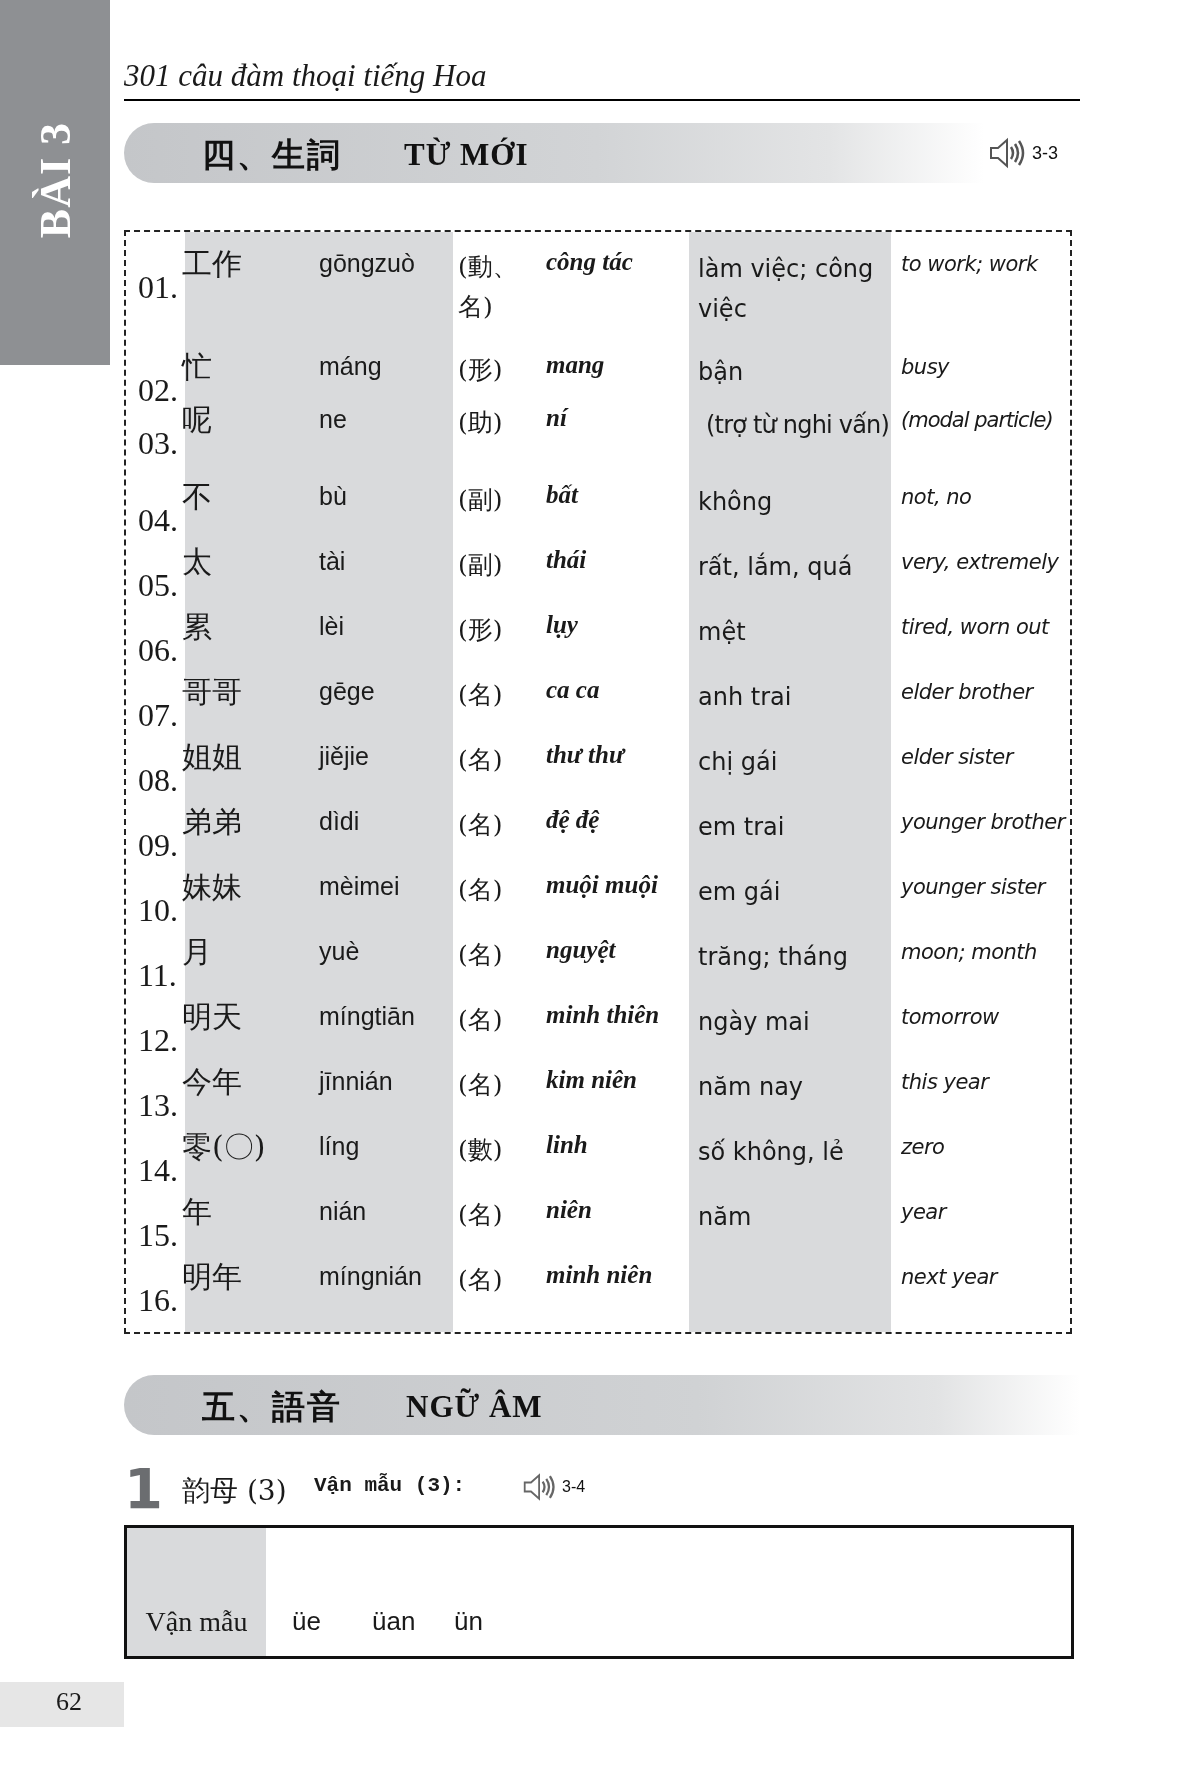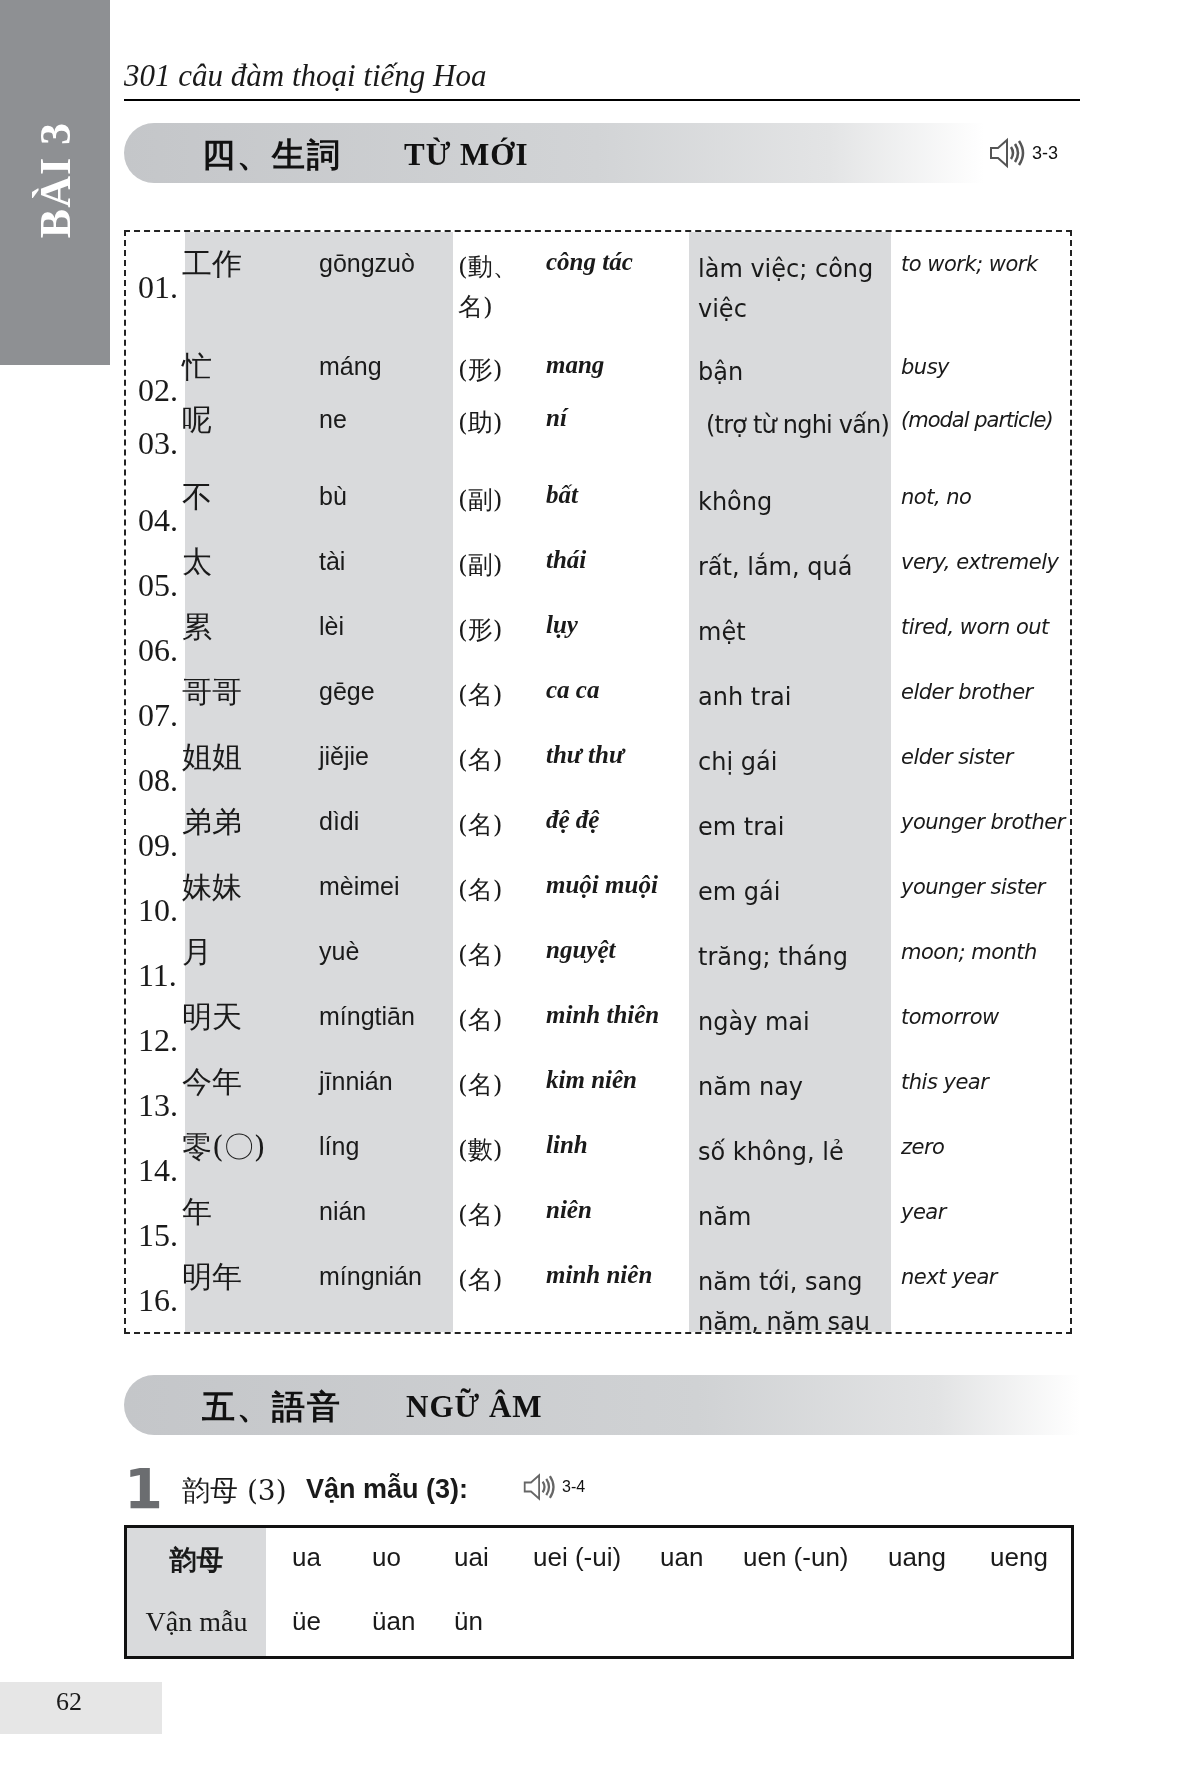--- a/index.html
+++ b/index.html
@@ -32,30 +32,30 @@
   .c-hz { left:56px; font-family:"DejaVu Serif", serif; font-size:30px; top:0 !important; }
   .c-py { left:193px; font-family:"Liberation Sans", sans-serif; font-size:25px; top:5px !important; }
   .c-pos { left:332px; font-family:"DejaVu Serif", serif; font-size:25px; top:3px !important; width:70px; white-space:normal !important; line-height:40px; }
   .c-hv { left:420px; font-family:"Liberation Serif", serif; font-style:italic; font-weight:bold; font-size:25px; top:4px !important; }
   .c-vn { left:572px; font-family:"DejaVu Sans", sans-serif; font-size:24px; top:5px !important; width:190px; white-space:normal !important; line-height:40px; }
   .c-en { left:775px; font-family:"DejaVu Sans", sans-serif; font-style:italic; font-size:21px; top:8px !important; letter-spacing:-0.5px; }
 
   .sub-heading { position:absolute; left:124px; top:1460px; height:60px; }
   .sub-num { position:absolute; left:0; top:-4px; font-family:"DejaVu Sans", sans-serif; font-weight:bold; font-size:56px; color:#6b6d70; }
   .sub-cn { position:absolute; left:58px; top:12px; font-family:"DejaVu Serif", serif; font-size:28px; white-space:nowrap; }
-  .sub-vn { position:absolute; left:182px; top:14px; font-family:Liberation Sans, sans-serif; font-weight:bold; font-size:27px; white-space:nowrap; }
+  .sub-vn { position:absolute; left:190px; top:14px; font-family:Liberation Mono, monospace; font-weight:bold; font-size:21px; white-space:nowrap; }
 
   .finals-box { position:absolute; left:124px; top:1525px; width:950px; height:134px; border:3px solid #111; box-sizing:border-box; }
   .finals-label-col { position:absolute; left:0; top:0; width:139px; height:100%; background:#d9dadc; }
   .finals-row { position:absolute; left:0; right:0; height:64px; }
   .finals-label { position:absolute; left:0; width:139px; text-align:center; font-family:"Liberation Serif", serif; font-size:28px; }
   .finals-label.cn { font-family:"DejaVu Sans", sans-serif; font-weight:bold; font-size:27px; }
   .final-item { position:absolute; top:14px; font-family:"Liberation Sans", sans-serif; font-size:26px; white-space:nowrap; }
 
-  .page-num-box { position:absolute; left:0; top:1682px; width:124px; height:52px; background:#e6e6e6;padding-left:38px; }
+  .page-num-box { position:absolute; left:0; top:1682px; width:124px; height:45px; background:#e6e6e6; }
   .page-num { position:absolute; left:56px; top:5px; font-family:"Liberation Serif", serif; font-size:26px; }
 </style>
 </head>
 <body>
 
 <div class="side-tab">
   <div class="side-tab-label">BÀI 3</div>
 </div>
 
 <div class="book-title">301 câu đàm thoại tiếng Hoa</div>
@@ -215,21 +215,20 @@
     <span class="c-hv">niên</span>
     <span class="c-vn">năm</span>
     <span class="c-en">year</span>
   </div>
   <div class="vrow" style="top:1025px;height:80px;">
     <span class="c-num">16.</span>
     <span class="c-hz">明年</span>
     <span class="c-py">míngnián</span>
     <span class="c-pos">(名)</span>
     <span class="c-hv">minh niên</span>
-    <span class="c-vn">năm tới, sang năm, năm sau</span>
     <span class="c-en">next year</span>
   </div>
 </div>
 
 <div class="section-band" style="top:1375px;width:956px;background:linear-gradient(90deg,#c4c6c9 0%,#d0d2d4 60%,#e2e3e4 85%,#ffffff 100%);">
   <span class="band-cn">五、語音</span>
   <span class="band-vn" style="left:282px;">NGỮ ÂM</span>
 </div>
 
 <div class="sub-heading">
@@ -244,31 +243,20 @@
         <path d="M23 10q4 6 0 12" fill="none" stroke="#666" stroke-width="2.5"></path>
         <path d="M27 7q6 9 0 18" fill="none" stroke="#666" stroke-width="2.5"></path>
         <path d="M31 4q8 12 0 24" fill="none" stroke="#666" stroke-width="2.5"></path>
       </svg>
   </span>
   <span class="audio-code" style="font-size:16px;font-weight:normal;">3-4</span>
 </div>
 
 <div class="finals-box">
   <div class="finals-label-col"></div>
-  <div class="finals-row" style="top:0;">
-    <span class="finals-label cn" style="top:14px;">韵母</span>
-    <span class="final-item" style="left:165px;">ua</span>
-    <span class="final-item" style="left:245px;">uo</span>
-    <span class="final-item" style="left:327px;">uai</span>
-    <span class="final-item" style="left:406px;">uei (-ui)</span>
-    <span class="final-item" style="left:533px;">uan</span>
-    <span class="final-item" style="left:616px;">uen (-un)</span>
-    <span class="final-item" style="left:761px;">uang</span>
-    <span class="final-item" style="left:863px;">ueng</span>
-  </div>
   <div class="finals-row" style="top:64px;">
     <span class="finals-label" style="top:14px;">Vận mẫu</span>
     <span class="final-item" style="left:165px;">üe</span>
     <span class="final-item" style="left:245px;">üan</span>
     <span class="final-item" style="left:327px;">ün</span>
   </div>
 </div>
 
 <div class="page-num-box">
   <span class="page-num">62</span>

